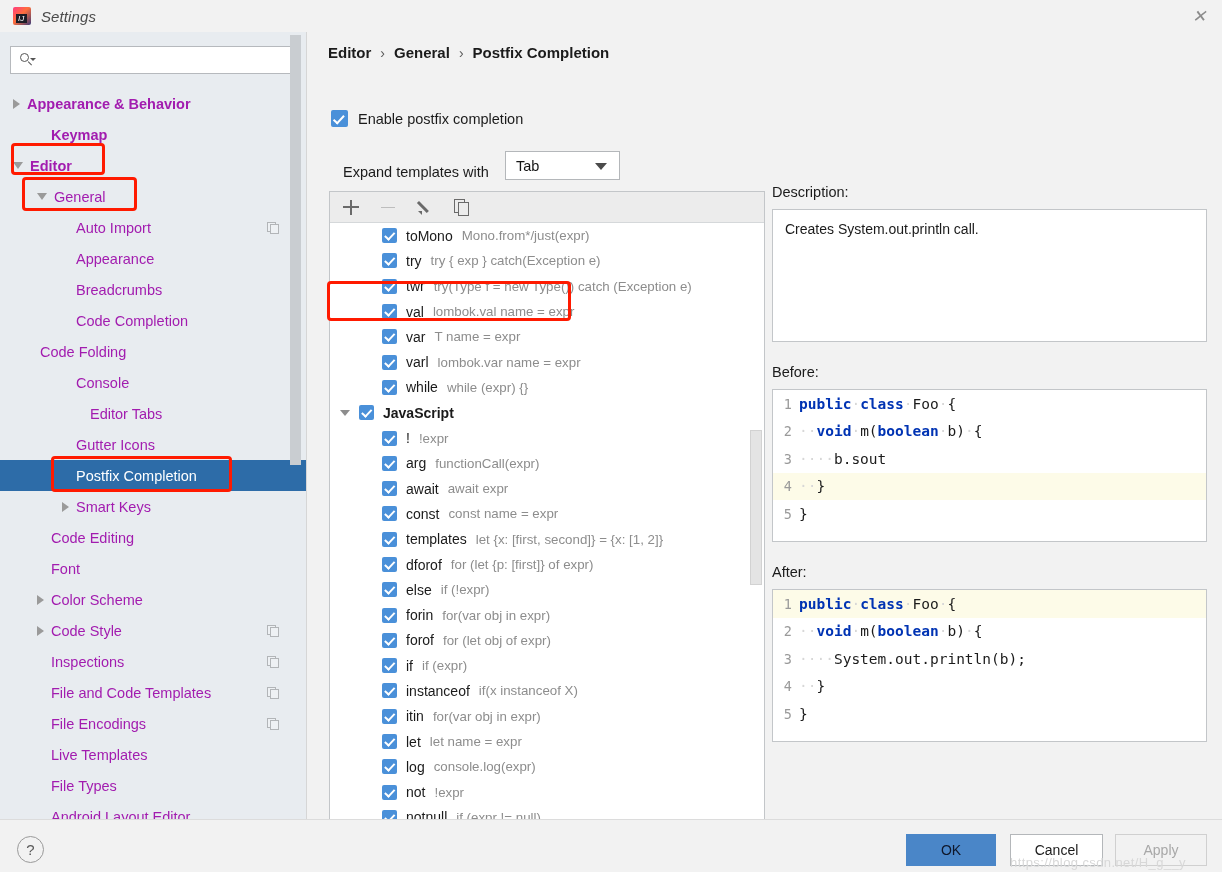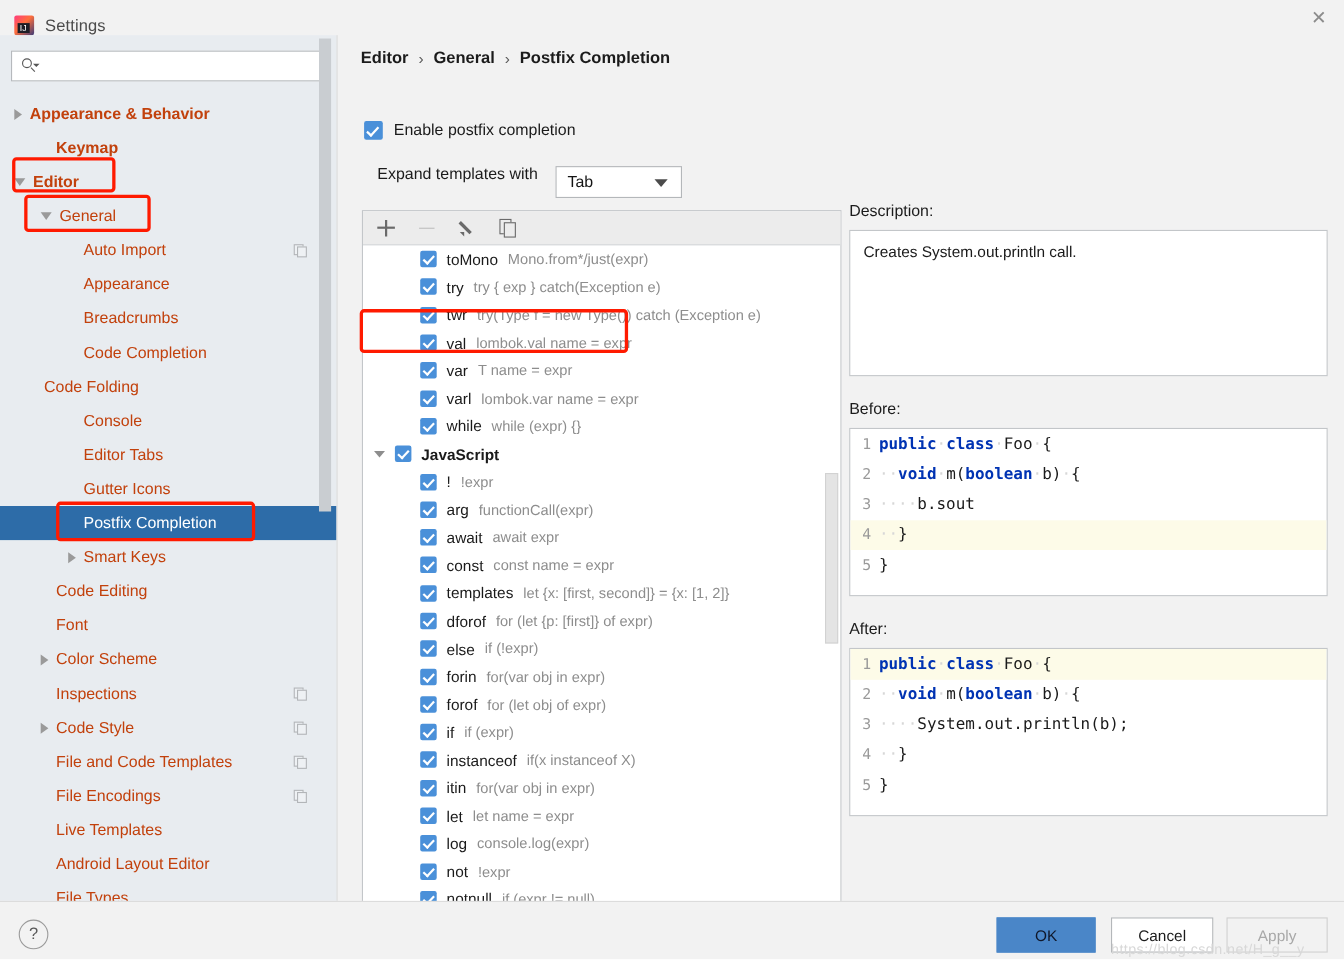--- a/index.html
+++ b/index.html
@@ -14,21 +14,21 @@
     width: 1222px; height: 881px;
     background: #f2f2f2;
     overflow: hidden;
   }
 
   
   .titlebar {
     position: absolute; left: 0; top: 0;
     width: 1222px; height: 32px;
     background: #f2f2f2;
-    display: flex; align-items: flex-end;
+    display: flex; align-items: center; font-style: italic;
   }
   .app-logo {
     position: relative;
     width: 18px; height: 18px;
     margin-left: 13px; margin-right: 10px;
     border-radius: 2px;
     overflow: hidden;
     background: linear-gradient(135deg,#ff3b7f 0%,#ff6f3c 45%,#3a3a78 100%);
   }
   .app-logo::after {
@@ -103,21 +103,21 @@
   .tree {
     position: absolute; left: 0; top: 56px;
     width: 306px; height: 760px;
     overflow: hidden;
   }
   .tree-row {
     position: relative;
     height: 31px;
     display: flex; align-items: center;
     font-size: 14.5px;
-    color: #c2410c;
+    color: #a21caf;
     white-space: nowrap;
   }
   .tree-row.selected {
     background: #2d6ca8;
     color: #ffffff;
   }
   .tree-row .twisty {
     width: 0; height: 0;
     margin-right: 7px;
     flex: 0 0 auto;
@@ -195,21 +195,21 @@
     width: 4px; height: 8.5px;
     border: solid #ffffff;
     border-width: 0 2px 2px 0;
     transform: rotate(43deg);
   }
   .cb.small { width: 15px; height: 15px; }
   .cb.small::after { left: 4.5px; top: 2px; width: 3.5px; height: 7.5px; border-width: 0 2px 2px 0;}
 
   .expand-row {
     position: absolute; left: 36px; top: 119px;
-    display: flex; align-items: flex-start;
+    display: flex; align-items: flex-end;
   }
   .expand-row .lbl { font-size: 14.5px; color: #1b1b1b; margin-right: 16px; }
   .combo {
     width: 115px; height: 29px;
     background: #ffffff;
     border: 1px solid #b4b7ba;
     box-sizing: border-box;
     display: flex; align-items: center;
     position: relative;
   }
@@ -471,21 +471,21 @@
           <span class="tlabel">Code Completion</span>
         </div>
         <div class="tree-row" style="padding-left: 26px;">
           <span class="twisty none"></span>
           <span class="tlabel">Code Folding</span>
         </div>
         <div class="tree-row" style="padding-left: 62px;">
           <span class="twisty none"></span>
           <span class="tlabel">Console</span>
         </div>
-        <div class="tree-row" style="padding-left: 62px;">
+        <div class="tree-row" style="padding-left: 62px; margin-left: 14px;">
           <span class="twisty none"></span>
           <span class="tlabel">Editor Tabs</span>
         </div>
         <div class="tree-row" style="padding-left: 62px;">
           <span class="twisty none"></span>
           <span class="tlabel">Gutter Icons</span>
         </div>
         <div class="tree-row selected" style="padding-left: 62px;">
           <span class="twisty none"></span>
           <span class="tlabel">Postfix Completion</span>
@@ -498,64 +498,64 @@
           <span class="twisty none"></span>
           <span class="tlabel">Code Editing</span>
         </div>
         <div class="tree-row" style="padding-left: 37px;">
           <span class="twisty none"></span>
           <span class="tlabel">Font</span>
         </div>
         <div class="tree-row" style="padding-left: 37px;">
           <span class="twisty closed"></span>
           <span class="tlabel">Color Scheme</span>
-        </div>
-        <div class="tree-row" style="padding-left: 37px;">
-          <span class="twisty none"></span>
-          <span class="tlabel">Inspections</span>
-          <span class="copy-badge">
-            <i class="a"></i>
-            <i class="b"></i>
-          </span>
         </div>
         <div class="tree-row" style="padding-left: 37px;">
           <span class="twisty closed"></span>
           <span class="tlabel">Code Style</span>
           <span class="copy-badge">
             <i class="a"></i>
             <i class="b"></i>
           </span>
         </div>
         <div class="tree-row" style="padding-left: 37px;">
           <span class="twisty none"></span>
+          <span class="tlabel">Inspections</span>
+          <span class="copy-badge">
+            <i class="a"></i>
+            <i class="b"></i>
+          </span>
+        </div>
+        <div class="tree-row" style="padding-left: 37px;">
+          <span class="twisty none"></span>
           <span class="tlabel">File and Code Templates</span>
           <span class="copy-badge">
             <i class="a"></i>
             <i class="b"></i>
           </span>
         </div>
         <div class="tree-row" style="padding-left: 37px;">
           <span class="twisty none"></span>
           <span class="tlabel">File Encodings</span>
           <span class="copy-badge">
             <i class="a"></i>
             <i class="b"></i>
           </span>
         </div>
         <div class="tree-row" style="padding-left: 37px;">
           <span class="twisty none"></span>
           <span class="tlabel">Live Templates</span>
         </div>
         <div class="tree-row" style="padding-left: 37px;">
           <span class="twisty none"></span>
+          <span class="tlabel">File Types</span>
+        </div>
+        <div class="tree-row" style="padding-left: 37px;">
+          <span class="twisty none"></span>
           <span class="tlabel">Android Layout Editor</span>
-        </div>
-        <div class="tree-row" style="padding-left: 37px;">
-          <span class="twisty none"></span>
-          <span class="tlabel">File Types</span>
         </div>
       </div>
     <div class="sidebar-scroll-thumb"></div>
   </div>
   <div class="sidebar-divider"></div>
 
   <div class="main">
 
     <div class="breadcrumb" id="breadcrumb">
         <span>Editor</span>

